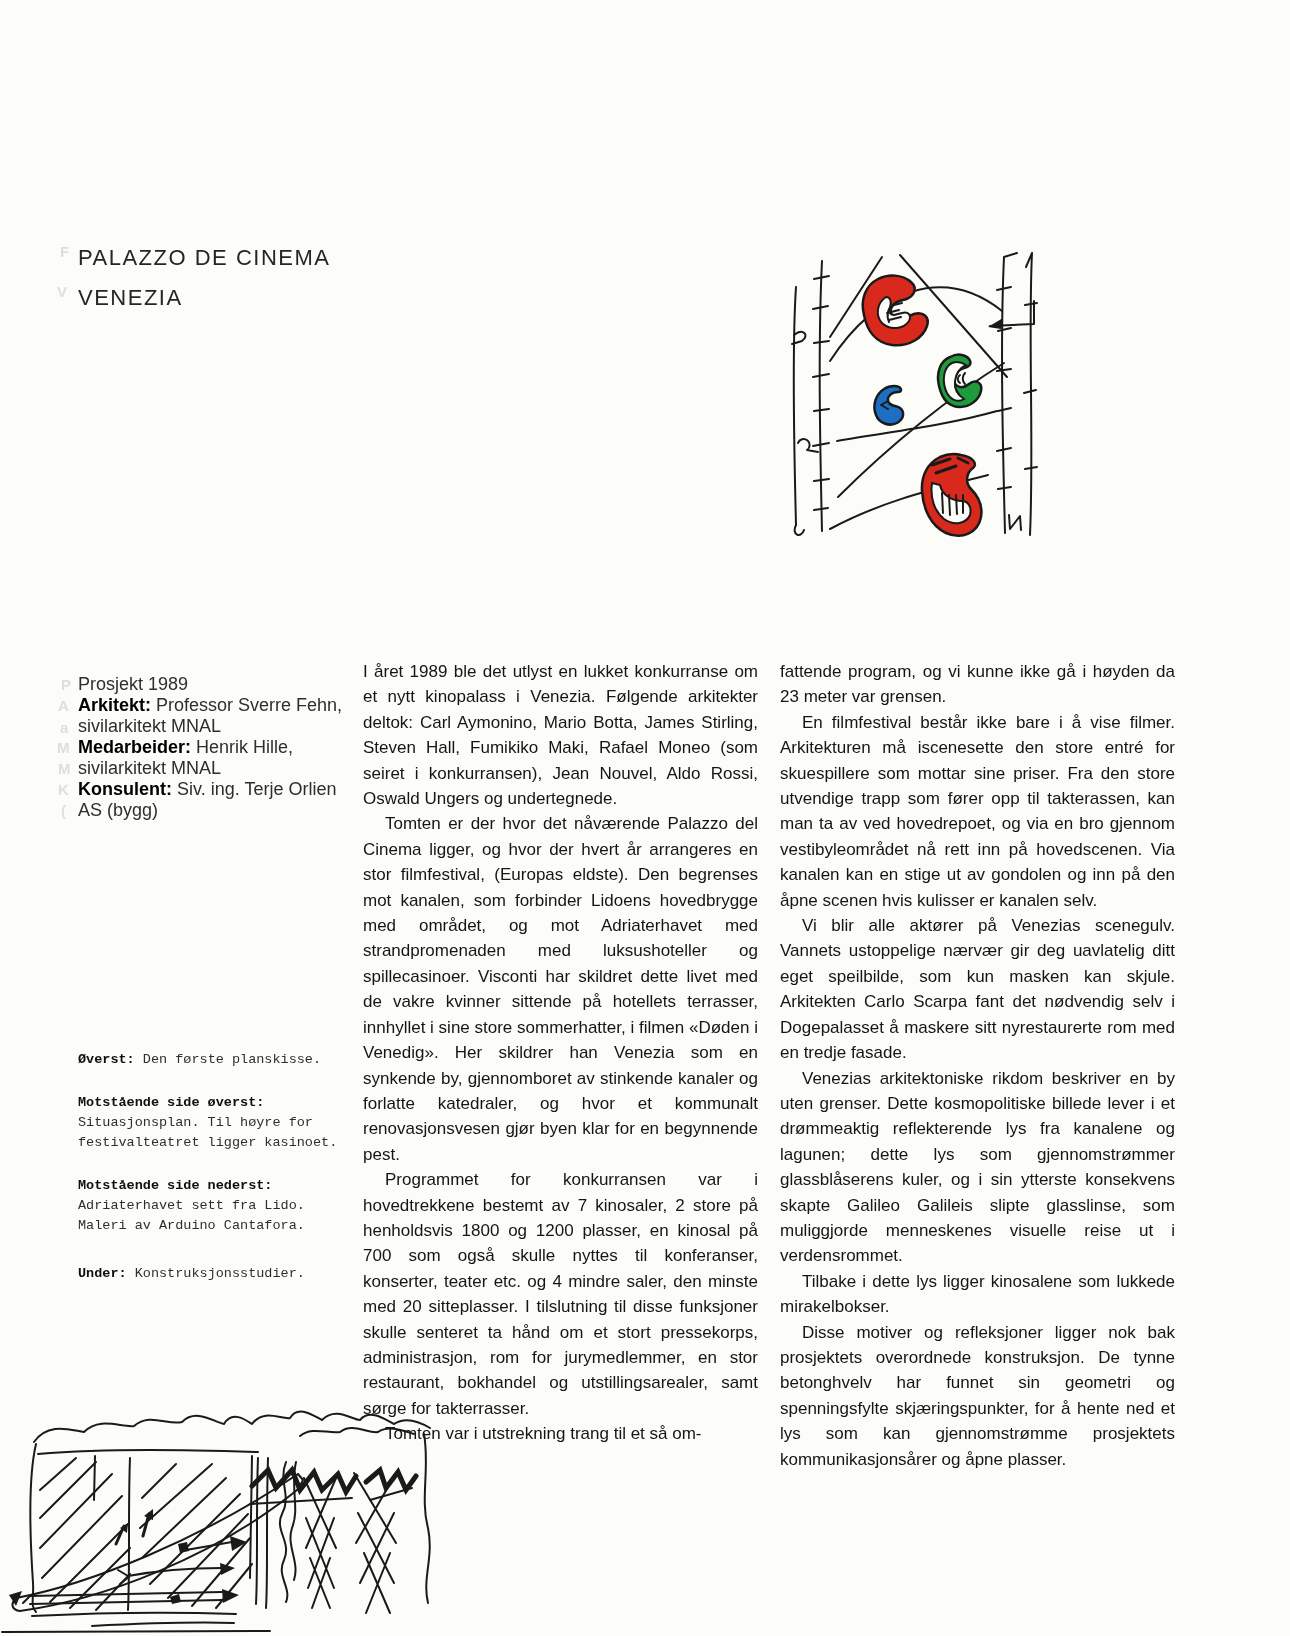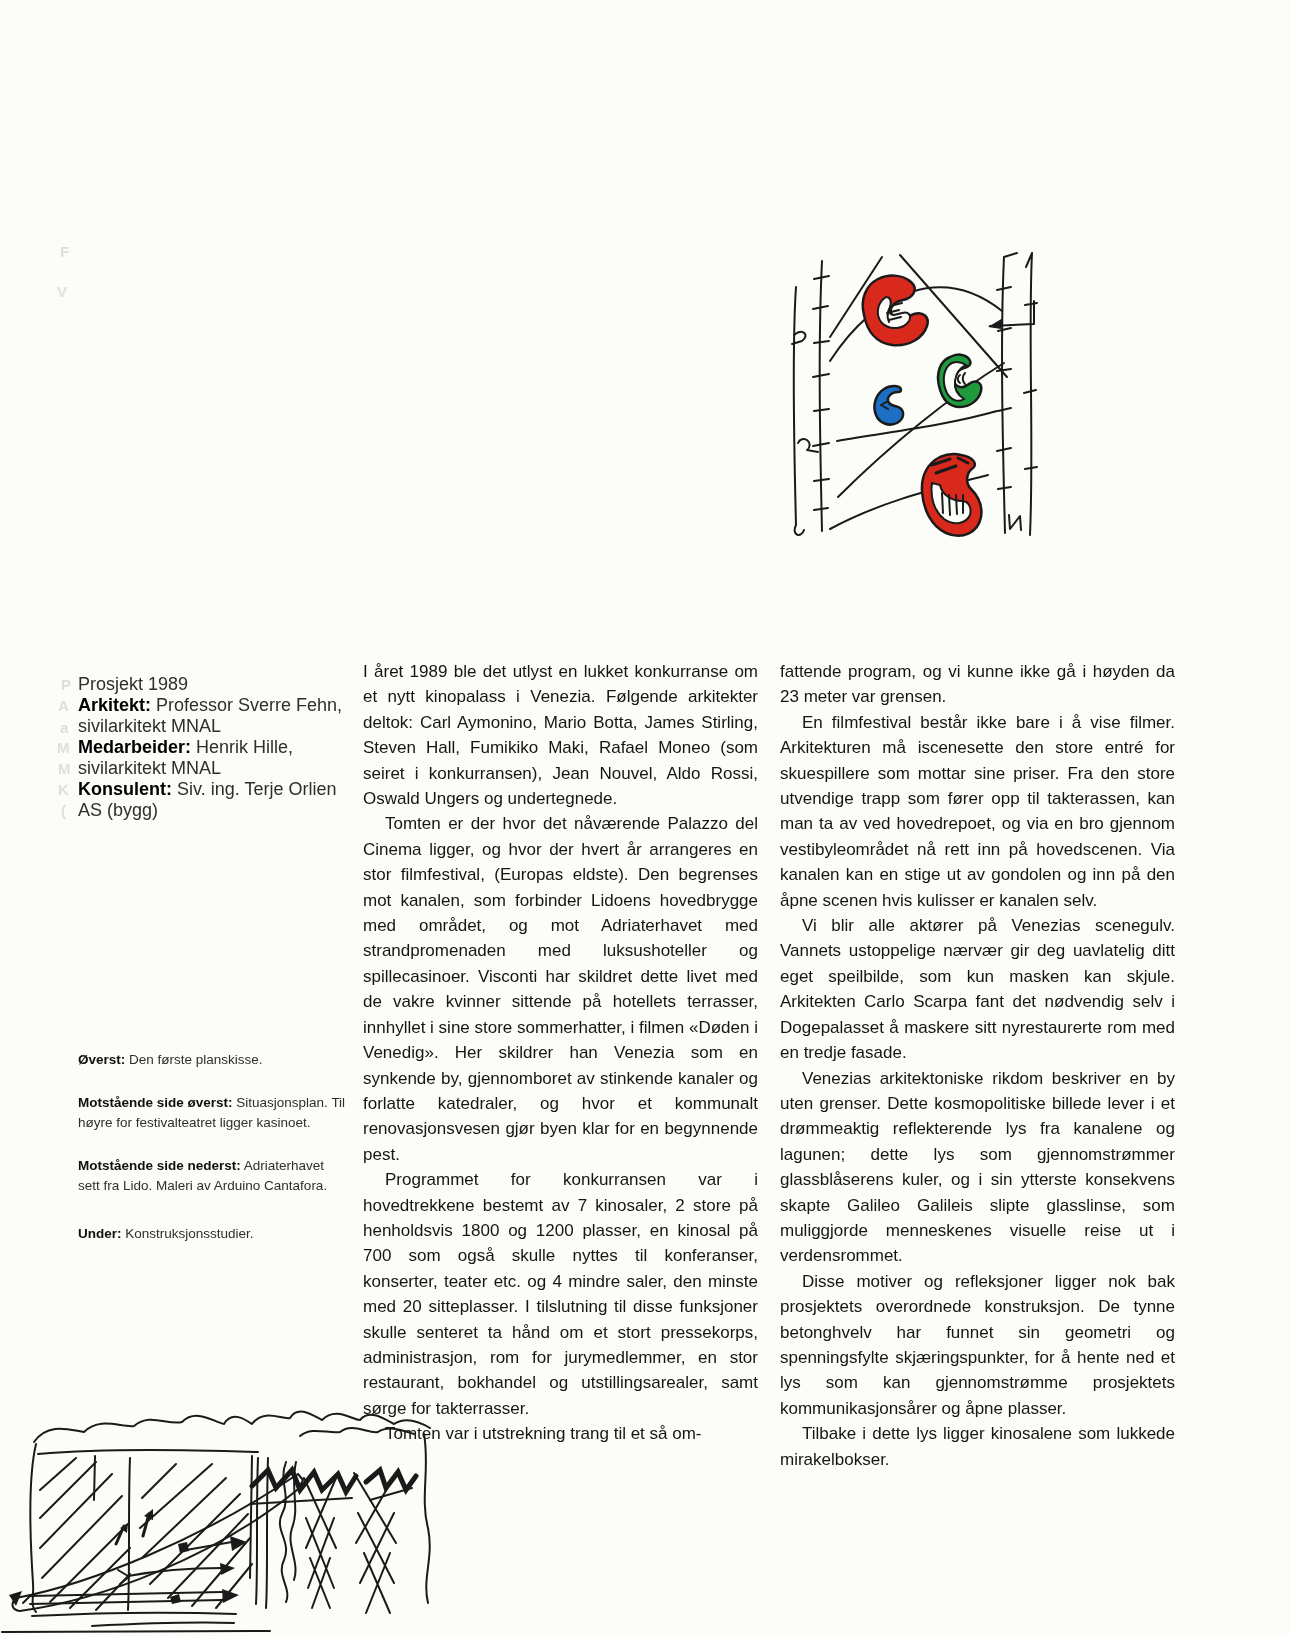--- a/index.html
+++ b/index.html
@@ -7,21 +7,21 @@
         font-family:"Liberation Sans",sans-serif;}
   
   .title{position:absolute;left:78px;top:238px;color:#252525;font-size:22px;
          letter-spacing:1.5px;line-height:40px;font-weight:400;}
   
   .meta{position:absolute;left:78px;top:674px;width:266px;font-size:18px;
         line-height:21px;color:#2e2e2e;}
   .meta b{font-weight:700;color:#000000;}
   
   .caps{position:absolute;left:78px;top:1050px;width:270px;font-size:13.5px;
-        line-height:20px;color:#2e2e2e;}
+        line-height:20px;color:#2e2e2e;font-family:Liberation Mono, monospace;}
   .caps .cap{margin-bottom:23px;}
   .caps .cap.extra-gap{margin-top:28px;}
   .caps b{font-weight:700;color:#101010;}
   
   .col{position:absolute;top:659px;width:395px;color:#151515;
        font-family:Liberation Sans, sans-serif;font-size:17px;line-height:25.4px;
        text-align:justify;}
   .col-1{left:363px;}
   .col-2{left:780px;}
   .col p{margin:0;}
@@ -35,20 +35,24 @@
   svg .fillink{fill:#1a1a1a;stroke:none;}
   
   .ghost{position:absolute;color:#7d8b96;opacity:.25;font-size:15px;font-weight:700;
          font-family:"Liberation Sans",sans-serif;}
 </style>
 </head>
 <body>
 
 <div class="page">
 
+  <div class="title">
+    <div>PALAZZO DE CINEMA</div>
+    <div>VENEZIA</div>
+  </div>
 
   <svg class="plan-sketch" viewBox="0 0 262 300" role="img">
 
     <path class="ink" d="M14,44 C10,104 12,204 14,282 M14,282 C9,292 19,296 22,287"></path>
     <path class="ink" d="M40,18 C36,100 38,200 40,288"></path>
     <path class="ink" d="M32,36 l15,-3 M31,66 l15,-3 M32,100 l15,-2 M31,134 l16,-3 M32,168 l15,-2 M31,203 l16,-3 M32,238 l15,-2 M32,267 l14,-2"></path>
     <path class="ink" d="M12,92 c9,-7 16,0 8,6 l-10,3 M16,200 a6,6 0 1,1 9,7 l11,2"></path>
 
     <path class="ink" d="M222,14 C218,100 221,210 223,290 M222,14 l13,-4"></path>
     <path class="ink" d="M250,10 C246,92 252,202 248,292 M250,10 l-6,14"></path>
@@ -101,22 +105,22 @@
     <p class="ind">Tomten er der hvor det nåværende Palazzo del Cinema ligger, og hvor der hvert år arrangeres en stor filmfestival, (Europas eldste). Den begrenses mot kanalen, som forbinder Lidoens hovedbrygge med området, og mot Adriaterhavet med strandpromenaden med luksushoteller og spillecasinoer. Visconti har skildret dette livet med de vakre kvinner sittende på hotellets terrasser, innhyllet i sine store sommerhatter, i filmen «Døden i Venedig». Her skildrer han Venezia som en synkende by, gjennomboret av stinkende kanaler og forlatte katedraler, og hvor et kommunalt renovasjonsvesen gjør byen klar for en begynnende pest.</p>
     <p class="ind">Programmet for konkurransen var i hovedtrekkene bestemt av 7 kinosaler, 2 store på henholdsvis 1800 og 1200 plasser, en kinosal på 700 som også skulle nyttes til konferanser, konserter, teater etc. og 4 mindre saler, den minste med 20 sitteplasser. I tilslutning til disse funksjoner skulle senteret ta hånd om et stort pressekorps, administrasjon, rom for jurymedlemmer, en stor restaurant, bokhandel og utstillingsarealer, samt sørge for takterrasser.</p>
     <p class="ind">Tomten var i utstrekning trang til et så om-</p>
   </div>
 
   <div class="col col-2">
     <p>fattende program, og vi kunne ikke gå i høyden da 23 meter var grensen.</p>
     <p class="ind">En filmfestival består ikke bare i å vise filmer. Arkitekturen må iscenesette den store entré for skuespillere som mottar sine priser. Fra den store utvendige trapp som fører opp til takterassen, kan man ta av ved hovedrepoet, og via en bro gjennom vestibyleområdet nå rett inn på hovedscenen. Via kanalen kan en stige ut av gondolen og inn på den åpne scenen hvis kulisser er kanalen selv.</p>
     <p class="ind">Vi blir alle aktører på Venezias scenegulv. Vannets ustoppelige nærvær gir deg uavlatelig ditt eget speilbilde, som kun masken kan skjule. Arkitekten Carlo Scarpa fant det nødvendig selv i Dogepalasset å maskere sitt nyrestaurerte rom med en tredje fasade.</p>
     <p class="ind">Venezias arkitektoniske rikdom beskriver en by uten grenser. Dette kosmopolitiske billede lever i et drømmeaktig reflekterende lys fra kanalene og lagunen; dette lys som gjennomstrømmer glassblåserens kuler, og i sin ytterste konsekvens skapte Galileo Galileis slipte glasslinse, som muliggjorde menneskenes visuelle reise ut i verdensrommet.</p>
+    <p class="ind">Tilbake i dette lys ligger kinosalene som lukkede mirakelbokser.</p>
     <p class="ind">Disse motiver og refleksjoner ligger nok bak prosjektets overordnede konstruksjon. De tynne betonghvelv har funnet sin geometri og spenningsfylte skjæringspunkter, for å hente ned et lys som kan gjennomstrømme prosjektets kommunikasjonsårer og åpne plasser.</p>
-    <p class="ind">Tilbake i dette lys ligger kinosalene som lukkede mirakelbokser.</p>
   </div>
 
   <svg class="constr-sketch" viewBox="0 0 432 258" role="img">
 
     <path class="ink" d="M34,64 C48,44 70,52 84,54 C100,38 122,50 134,48 C150,34 168,48 182,44 C196,30 214,44 224,46 C232,32 246,42 252,46 C264,30 282,42 290,40 C298,26 314,38 322,42 C336,28 352,42 360,42 C370,30 386,42 394,46 C406,38 420,44 430,50"></path>
     <path class="ink" d="M300,58 C312,48 328,56 340,54 C352,44 368,56 378,54 C390,46 406,54 414,56"></path>
     <path class="ink" d="M424,56 C430,90 420,120 428,150 C434,180 422,200 428,225"></path>
 
     <path class="ink" d="M36,66 C28,100 30,160 33,205 C34,220 30,228 36,234"></path>
     <path class="ink" d="M38,76 C110,70 190,72 258,74 M130,80 C128,130 130,190 128,232 M252,78 L250,200 M95,78 L94,122"></path>

